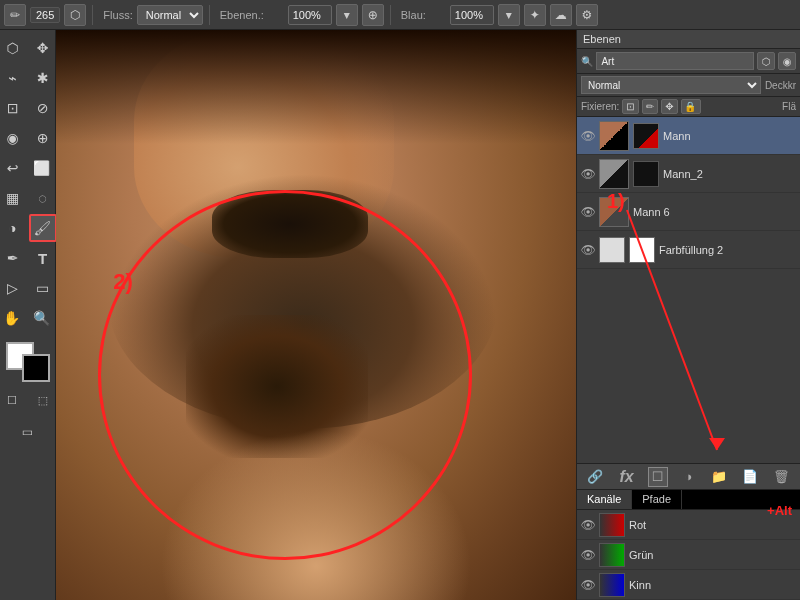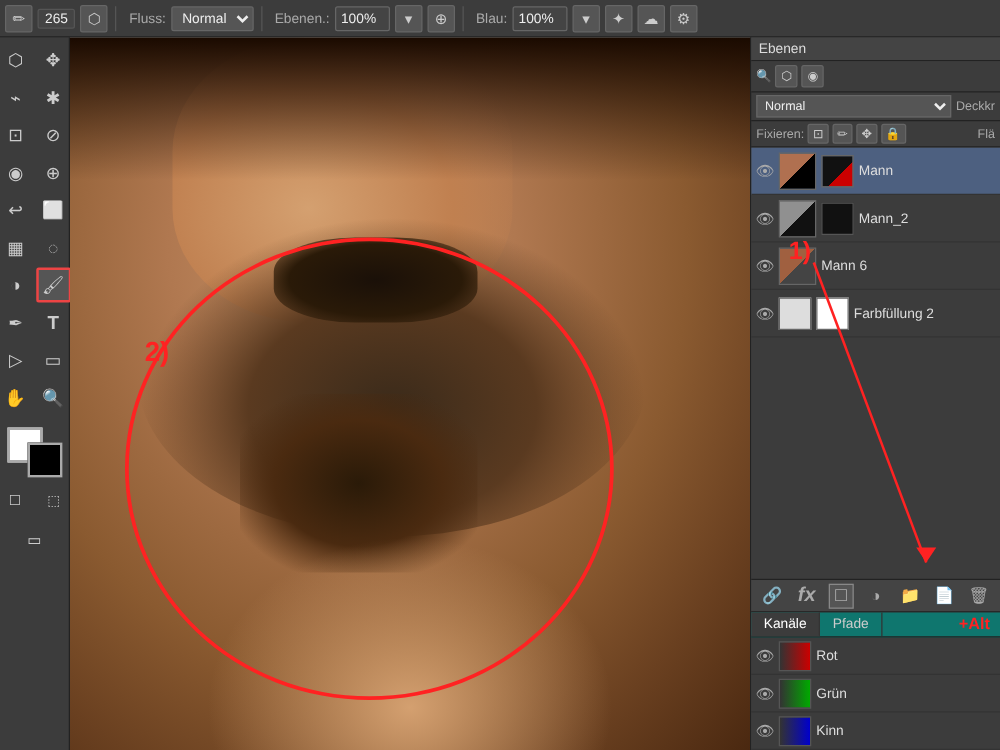--- a/index.html
+++ b/index.html
@@ -38,20 +38,21 @@
       cursor: pointer;
     }
     .toolbar-number {
       height: 20px; width: 44px;
       background: #444;
       border: 1px solid #666;
       color: #eee;
       font-size: 11px;
       padding: 0 4px;
       border-radius: 2px;
+      margin-left: 20px;
     }
     .toolbar-separator { width: 1px; height: 20px; background: #555; margin: 0 2px; }
 
     
     #main {
       display: flex;
       width: 800px;
       height: 570px;
     }
 
@@ -162,21 +163,21 @@
       top: 28%;
       left: 30%;
       width: 30%;
       height: 12%;
       background: radial-gradient(ellipse, #1a1008 0%, #2a1a08 60%, transparent 100%);
       border-radius: 40%;
     }
 
     
     #right-panel {
-      width: 200px;
+      width: 224px;
       height: 570px;
       background: #3c3c3c;
       border-left: 1px solid #222;
       display: flex;
       flex-direction: column;
     }
 
     
     #layers-header {
       background: #444;
@@ -325,21 +326,21 @@
       border: 1px solid #888;
     }
 
     
     #channels-panel {
       background: #3c3c3c;
       border-top: 1px solid #222;
     }
     #channels-tabs {
       display: flex;
-      background: #0f766e;
+      background: #000000;
       border-bottom: 1px solid #222;
     }
     .ch-tab {
       padding: 3px 10px;
       font-size: 11px;
       color: #ccc;
       cursor: pointer;
       border-right: 1px solid #333;
     }
     .ch-tab.active {
@@ -502,20 +503,21 @@
   </div>
 
   <div id="right-panel">
 
     <div id="layers-header">
       <span>Ebenen</span>
     </div>
 
     <div id="layers-search">
       <span style="color:#999;font-size:10px;">🔍</span>
+      <input class="search-box" type="text" value="Art" style="">
       <div class="icon-btn-sm">⬡</div>
       <div class="icon-btn-sm">◉</div>
 
     </div>
 
     <div id="layers-blend">
       <select class="blend-dropdown">
         <option>Normal</option>
       </select>
       <span class="opacity-label">Deckkr</span>
@@ -555,21 +557,21 @@
       <div class="layer-item">
         <div class="layer-eye">👁</div>
         <div class="layer-thumb farb-thumb" style="width:26px;height:26px;border:1px solid #666;background:#ddd;"></div>
         <div class="layer-thumb-mask" style="background:#fff;width:26px;height:26px;border:1px solid #666;"></div>
         <span class="layer-name">Farbfüllung 2</span>
       </div>
     </div>
 
     <div style="position:absolute;top:160px;left:30px;color:#ff2222;font-size:20px;font-weight:bold;pointer-events:none;z-index:10;">1)</div>
 
-    <div style="position:absolute;bottom:94px;right:8px;color:#ff2222;font-size:13px;font-weight:bold;pointer-events:none;z-index:10;">+Alt</div>
+    <div style="position:absolute;bottom:82px;right:8px;color:#ff2222;font-size:13px;font-weight:bold;pointer-events:none;z-index:10;">+Alt</div>
 
     <svg style="position:absolute;top:0;left:0;width:100%;height:100%;pointer-events:none;z-index:9;" xmlns="http://www.w3.org/2000/svg">
 
       <line x1="50" y1="180" x2="140" y2="420" stroke="#ff2222" stroke-width="2"></line>
       <polygon points="140,420 132,408 148,408" fill="#ff2222"></polygon>
     </svg>
 
     <div id="layers-footer">
       <div class="footer-btn">🔗</div>
       <div class="footer-btn" style="font-style:italic;font-weight:bold;font-size:16px;">fx</div>

